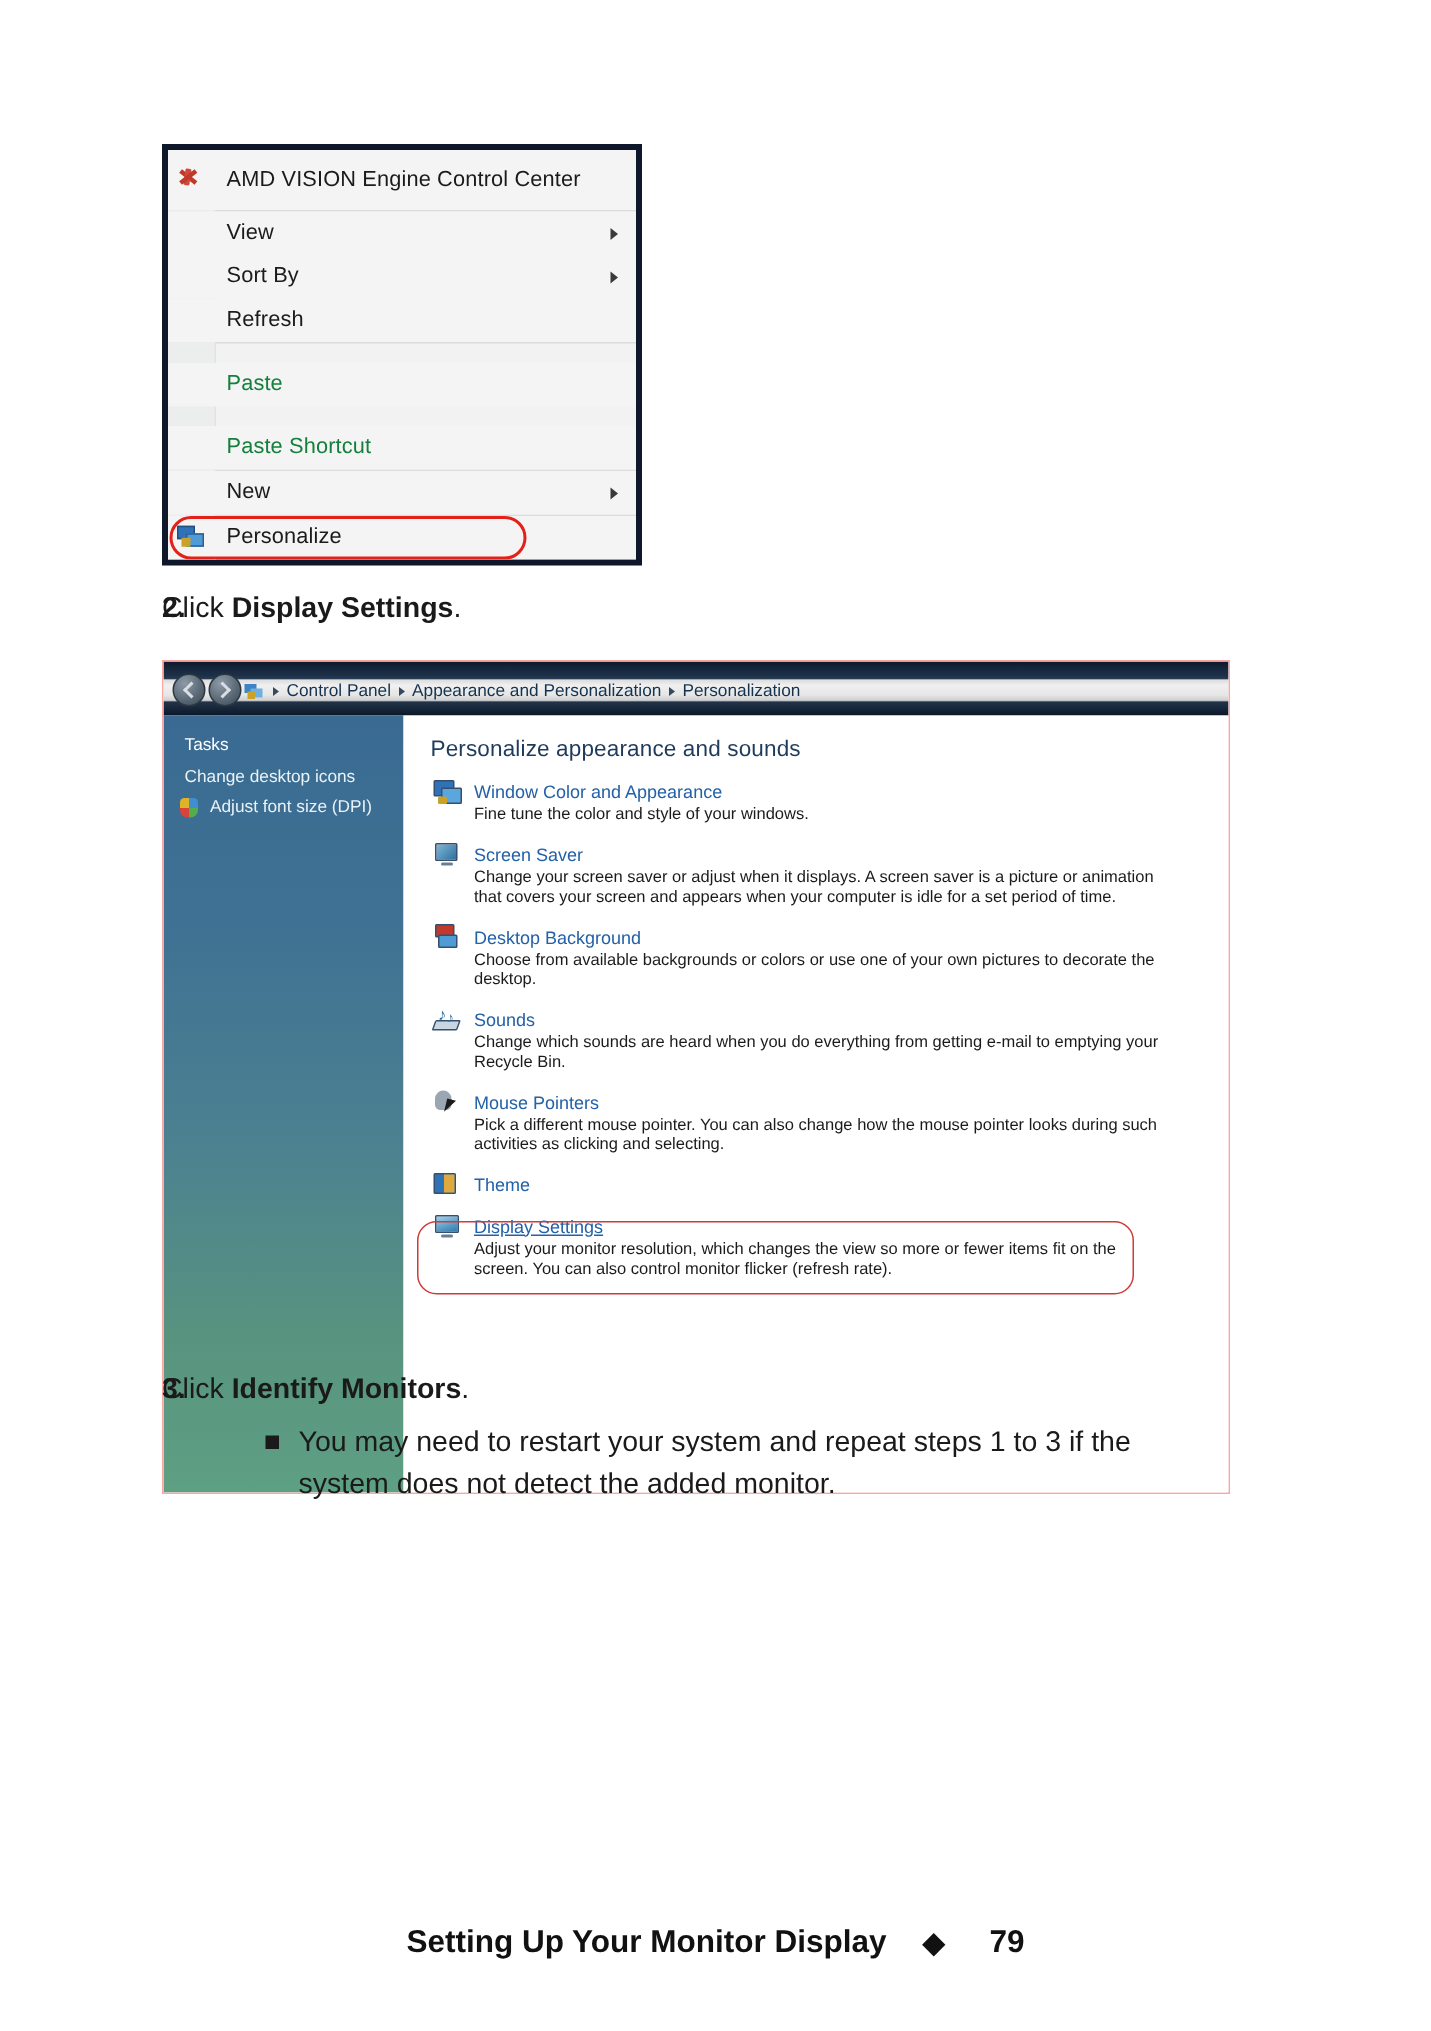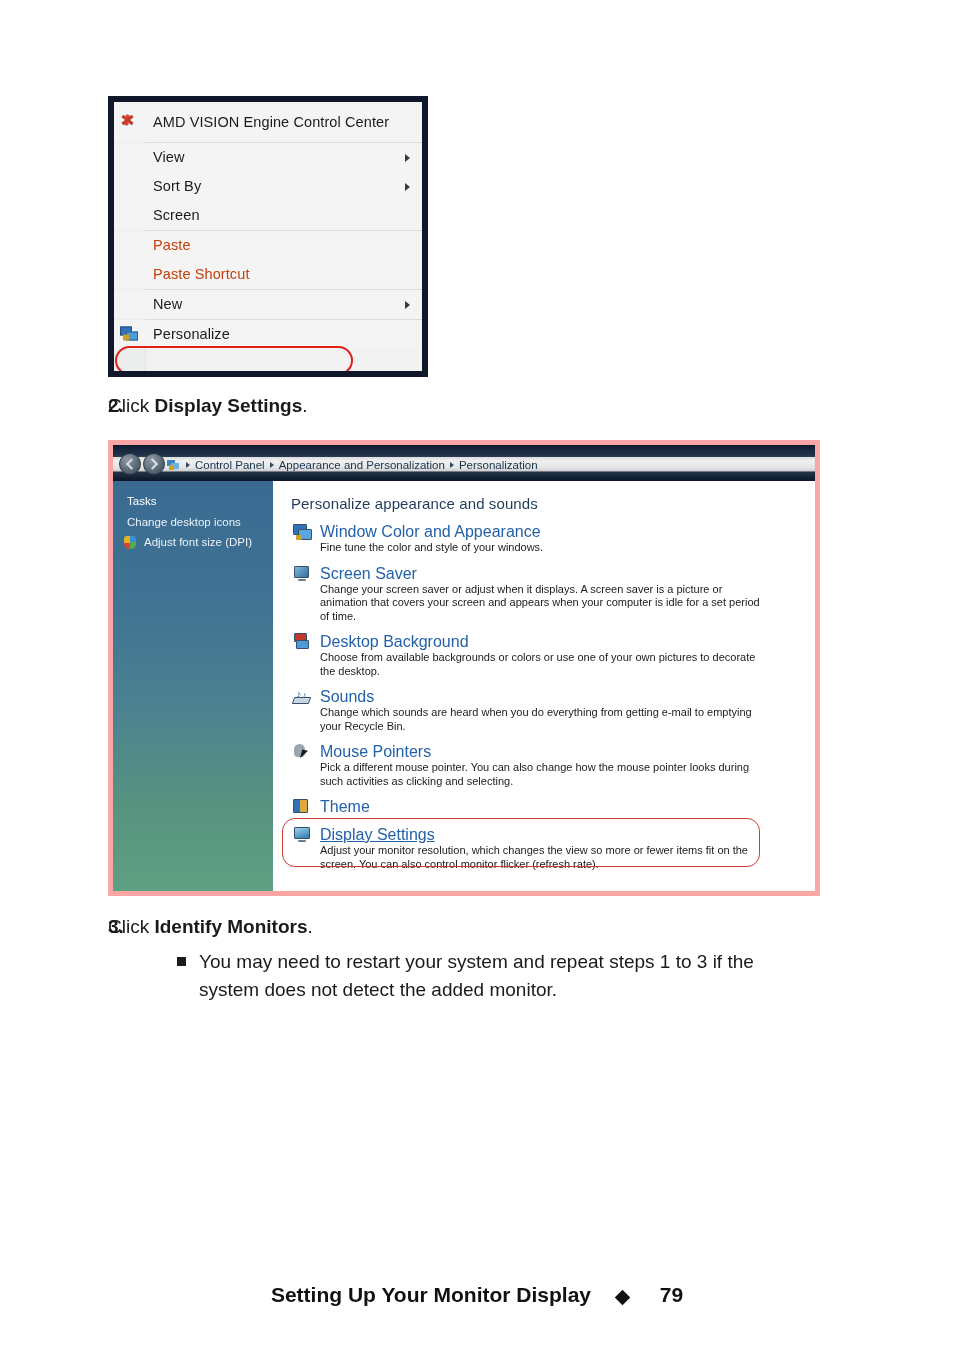--- a/index.html
+++ b/index.html
@@ -17,21 +17,21 @@
   }
 
   
   #context-menu-shot {
     position: absolute;
     left: 108px;
     top: 96px;
     width: 320px;
     height: 281px;
     background: #f2f2f2;
-    border: 6px solid #0f172a;
+    border: 4px solid #0f172a;
     box-sizing: border-box;
     overflow: hidden;
   }
   #context-menu-shot .gutter {
     position: absolute;
     left: 0; top: 0; bottom: 0;
     width: 31px;
     background: #eceded;
     border-right: 1px solid #e2e3e3;
   }
@@ -45,21 +45,21 @@
     color: #1b1b1b;
     background: #f4f4f4;
     letter-spacing: .1px;
     white-space: nowrap;
   }
   .cm-item.first {
     height: 40px;
     line-height: 40px;
     background: #f4f4f4;
   }
-  .cm-item.disabled { color: #c2410c; }
+  .cm-item.disabled { color: #15803d; margin-top: 13px; }
   .cm-sep {
     height: 1px;
     margin-left: 32px;
     background: #dcdcdc;
   }
   .cm-arrow {
     position: absolute;
     right: 12px;
     top: 50%;
     transform: translateY(-50%);
@@ -159,23 +159,23 @@
     background: #1a1a1a;
   }
   .bullet-line .bt { display: block; margin-left: 22px; }
 
   
   #personalization-shot {
     position: absolute;
     left: 108px;
     top: 440px;
     width: 712px;
-    height: 456px;
+    height: 556px;
     background: #ffffff;
-    border: 5px solid #fca5a5;
+    border: 1px solid #fca5a5;
     box-sizing: border-box;
     overflow: hidden;
   }
   #win-chrome {
     position: relative;
     height: 36px;
     background: linear-gradient(to bottom,
       #0d1a2b 0%, #16263c 12%, #1d3047 26%, #263c56 32%,
       #dcdcdc 34%, #f0f0f0 44%, #e6e6e6 62%, #cfcfcf 72%,
       #223349 75%, #16253a 88%, #0c1626 100%);
@@ -287,21 +287,21 @@
     margin-bottom: 11px;
     letter-spacing: .1px;
   }
   .setting-row {
     position: relative;
     padding-left: 29px;
     margin-bottom: 10px;
     padding-right: 44px;
   }
   .setting-title {
-    font-size: 16px;
+    font-size: 12px;
     color: #2361a8;
     line-height: 14px;
     margin-bottom: 1px;
     display: inline-block;
     text-align: center;
   }
   .setting-title.underlined { text-decoration: underline; }
   .setting-desc {
     font-size: 11px;
     color: #1b1b1b;
@@ -375,21 +375,21 @@
 
   <div class="cm-item">
     <span>View</span>
     <span class="cm-arrow"></span>
   </div>
   <div class="cm-item">
     <span>Sort By</span>
     <span class="cm-arrow"></span>
   </div>
   <div class="cm-item">
-    <span>Screen</span>
+    <span>Refresh</span>
   </div>
   <div class="cm-sep"></div>
 
   <div class="cm-item disabled">
     <span>Paste</span>
   </div>
   <div class="cm-item disabled">
     <span>Paste Shortcut</span>
   </div>
   <div class="cm-sep"></div>

